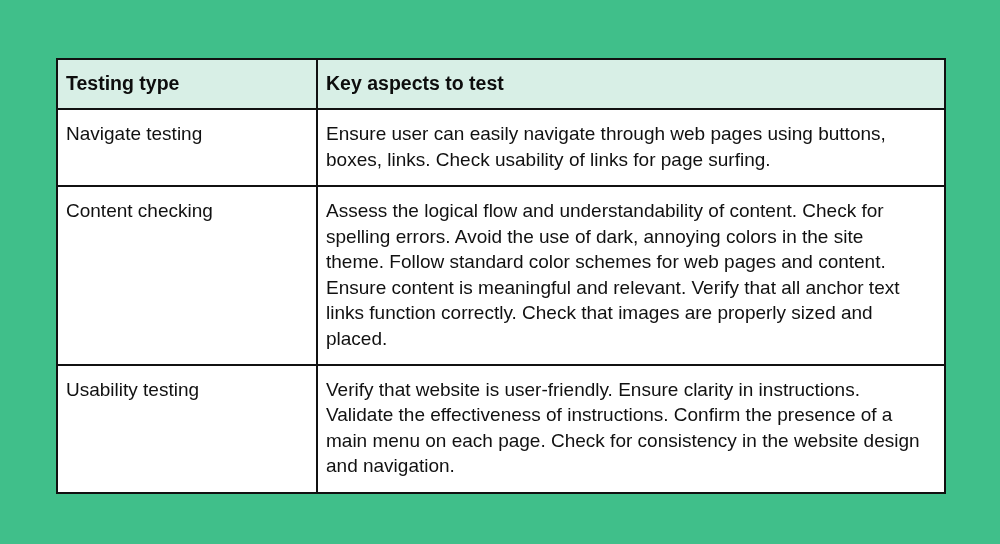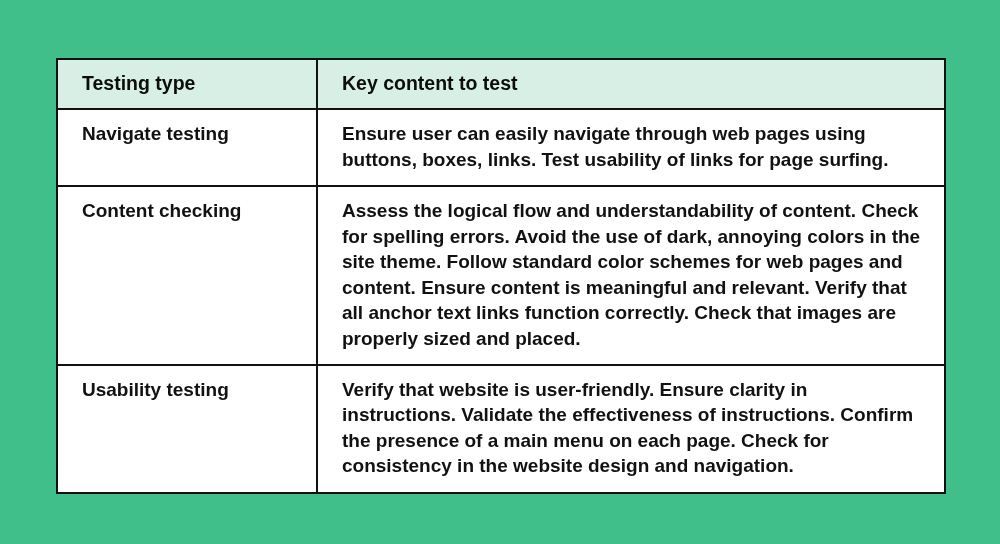--- a/index.html
+++ b/index.html
@@ -29,64 +29,64 @@
     width: 888px;
     border-collapse: collapse;
     background: #ffffff;
     table-layout: fixed;
   }
   table.matrix th,
   table.matrix td {
     border: 2px solid #111111;
     vertical-align: top;
     text-align: left;
-    padding: 11px 18px 13px 24px;
+    padding: 11px 18px 13px 8px;
   }
   table.matrix col.c1 { width: 260px; }
   table.matrix col.c2 { width: 628px; }
 
   thead th {
     background: #d8efe6;
     font-weight: bold;
     font-size: 19.5px;
     line-height: 1.25;
     color: #0d0d0d;
     padding-top: 12px;
     padding-bottom: 12px;
   }
   tbody td {
     font-size: 19px;
     line-height: 1.34;
     color: #111111;
-    font-weight: bold;
+    font-weight: normal;
   }
   tbody td.type-cell {
     white-space: nowrap;
   }
 </style>
 </head>
 <body>
 
 <div class="page">
   <div class="table-wrap">
     <table class="matrix">
       <colgroup>
         <col class="c1">
         <col class="c2">
       </colgroup>
       <thead>
         <tr>
           <th>Testing type</th>
-          <th>Key content to test</th>
+          <th>Key aspects to test</th>
         </tr>
       </thead>
       <tbody>
         <tr>
           <td class="type-cell">Navigate testing</td>
-          <td>Ensure user can easily navigate through web pages using buttons, boxes, links. Test usability of links for page surfing.</td>
+          <td>Ensure user can easily navigate through web pages using buttons, boxes, links. Check usability of links for page surfing.</td>
         </tr>
         <tr>
           <td class="type-cell">Content checking</td>
           <td>Assess the logical flow and understandability of content. Check for spelling errors. Avoid the use of dark, annoying colors in the site theme. Follow standard color schemes for web pages and content. Ensure content is meaningful and relevant. Verify that all anchor text links function correctly. Check that images are properly sized and placed.</td>
         </tr>
         <tr>
           <td class="type-cell">Usability testing</td>
           <td>Verify that website is user-friendly. Ensure clarity in instructions. Validate the effectiveness of instructions. Confirm the presence of a main menu on each page. Check for consistency in the website design and navigation.</td>
         </tr>
       </tbody>

